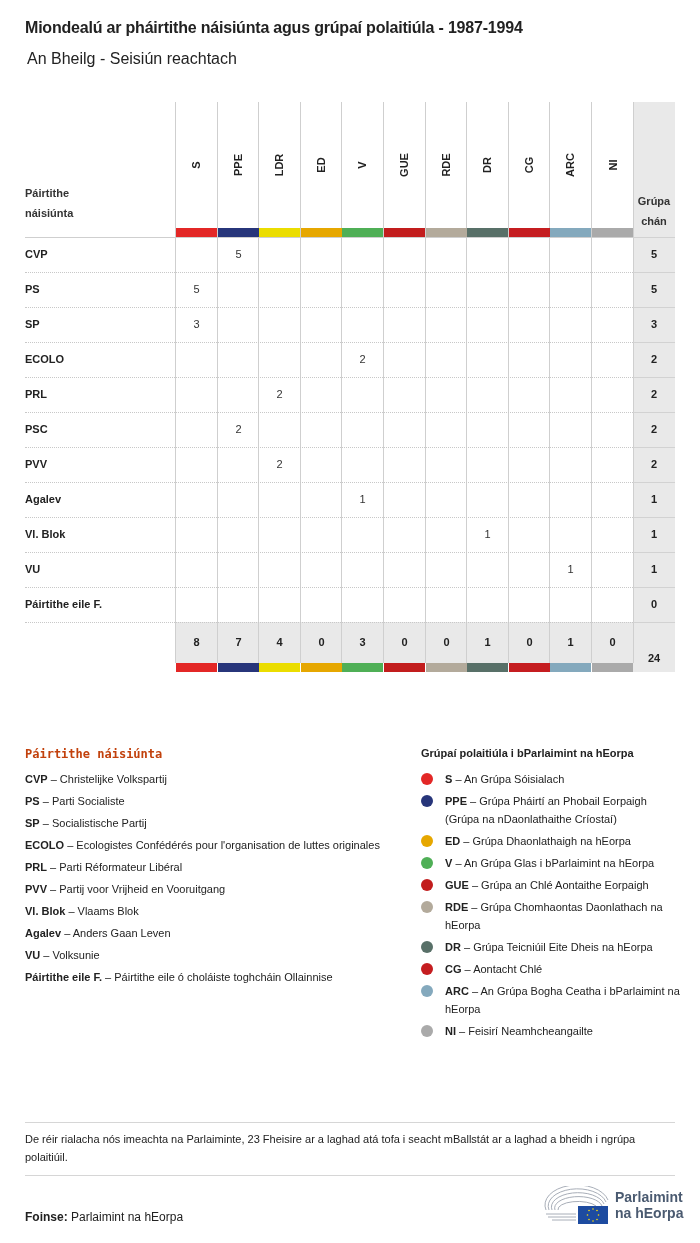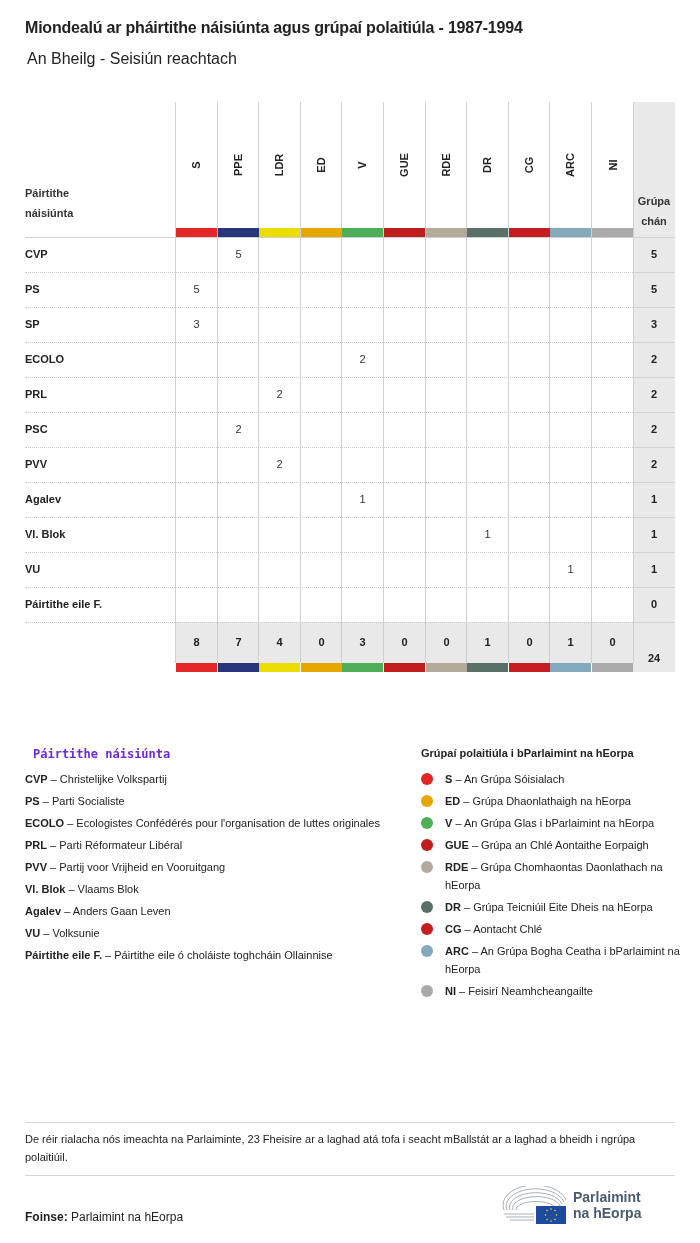--- a/index.html
+++ b/index.html
@@ -19,35 +19,35 @@
   .cell { position: absolute; font-size: 11px; color: #333; text-align: center; width: 41px; }
   .total-col { position: absolute; left: 633px; top: 102px; width: 42px; height: 570px; background: #e9e9e9; }
   .total-hdr { position: absolute; left: 633px; width: 42px; text-align: center; font-size: 11px; font-weight: bold; color: #333; line-height: 20px; }
   .total-cell { position: absolute; left: 633px; width: 42px; text-align: center; font-size: 11px; font-weight: bold; color: #222; }
   .total-line { position: absolute; left: 633px; width: 42px; height: 1px; background: #d2d2d2; }
   .sum-bg { position: absolute; left: 175px; top: 622px; width: 458px; height: 41px; background: #e9e9e9; }
   .sum-cell { position: absolute; top: 636px; width: 41px; text-align: center; font-size: 11px; font-weight: bold; color: #222; }
   .head-line { position: absolute; left: 25px; top: 237px; width: 608px; height: 1px; background: #cfcfcf; }
 
   
-  .leg-title-left { position: absolute; left: 25px; top: 747px; font-family: "DejaVu Sans Mono", monospace; font-size: 12px; font-weight: bold; color: #6d28d9; margin-left: 8px; }
+  .leg-title-left { position: absolute; left: 25px; top: 747px; font-family: "DejaVu Sans Mono", monospace; font-size: 12px; font-weight: bold; color: #c2410c; }
   .leg-left { position: absolute; left: 25px; top: 770px; width: 360px; }
   .leg-left .item { font-size: 11px; line-height: 18px; color: #222; margin-bottom: 4px; }
   .leg-left .item b { font-weight: bold; }
   .leg-title-right { position: absolute; left: 421px; top: 747px; font-size: 11px; font-weight: bold; color: #222; }
   .leg-right { position: absolute; left: 421px; top: 770px; width: 260px; }
   .leg-right .item { position: relative; padding-left: 24px; font-size: 11px; line-height: 18px; color: #222; margin-bottom: 4px; }
   .leg-right .dot { position: absolute; left: 0; top: 3px; width: 12px; height: 12px; border-radius: 50%; }
 
   .note-line1 { position: absolute; left: 25px; top: 1122px; width: 650px; height: 1px; background: #d6d6d6; }
   .note { position: absolute; left: 25px; top: 1130px; width: 650px; font-size: 11px; line-height: 18px; color: #222; }
   .note-line2 { position: absolute; left: 25px; top: 1175px; width: 650px; height: 1px; background: #d6d6d6; }
   .source { position: absolute; left: 25px; top: 1210px; font-size: 12px; color: #222; }
   .source b { font-weight: bold; }
-  .logo { position: absolute; left: 502px; top: 1186px; width: 150px; height: 38px; }
+  .logo { position: absolute; left: 544px; top: 1186px; width: 150px; height: 38px; }
   .logo-text { position: absolute; left: 71px; top: 3px; font-size: 14px; font-weight: bold; color: #4a5a70; line-height: 16px; }
 </style>
 </head>
 <body>
 
 <div class="title">Miondealú ar pháirtithe náisiúnta agus grúpaí polaitiúla - 1987-1994</div>
 <div class="subtitle">An Bheilg - Seisiún reachtach</div>
 
 <div id="grid">
   <div class="total-col"></div>
@@ -190,32 +190,34 @@
     <div class="total-line" style="top: 622px;"></div>
     <div class="total-cell" style="top: 598px;">0</div>
     <div class="total-line" style="top: 237px;"></div>
     <div class="total-cell" style="top: 641px; margin-top: 11px;">24</div>
   </div>
 
 <div class="leg-title-left">Páirtithe náisiúnta</div>
 <div class="leg-left" id="leg-left">
     <div class="item"><b>CVP</b> – <span>Christelijke Volkspartij</span></div>
     <div class="item"><b>PS</b> – <span>Parti Socialiste</span></div>
+    <div class="item"><b>SP</b> – <span>Socialistische Partij</span></div>
     <div class="item"><b>ECOLO</b> – <span>Ecologistes Confédérés pour l'organisation de luttes originales</span></div>
     <div class="item"><b>PRL</b> – <span>Parti Réformateur Libéral</span></div>
     <div class="item"><b>PVV</b> – <span>Partij voor Vrijheid en Vooruitgang</span></div>
     <div class="item"><b>Vl. Blok</b> – <span>Vlaams Blok</span></div>
     <div class="item"><b>Agalev</b> – <span>Anders Gaan Leven</span></div>
     <div class="item"><b>VU</b> – <span>Volksunie</span></div>
     <div class="item"><b>Páirtithe eile F.</b> – <span>Páirtithe eile ó choláiste toghcháin Ollainnise</span></div>
   </div>
 
 <div class="leg-title-right">Grúpaí polaitiúla i bParlaimint na hEorpa</div>
 <div class="leg-right" id="leg-right">
     <div class="item"><span class="dot" style="background: rgb(227, 39, 38);"></span><b>S</b> – <span>An Grúpa Sóisialach</span></div>
+    <div class="item"><span class="dot" style="background: rgb(39, 53, 122);"></span><b>PPE</b> – <span>Grúpa Pháirtí an Phobail Eorpaigh (Grúpa na nDaonlathaithe Críostaí)</span></div>
     <div class="item"><span class="dot" style="background: rgb(230, 167, 0);"></span><b>ED</b> – <span>Grúpa Dhaonlathaigh na hEorpa</span></div>
     <div class="item"><span class="dot" style="background: rgb(79, 175, 86);"></span><b>V</b> – <span>An Grúpa Glas i bParlaimint na hEorpa</span></div>
     <div class="item"><span class="dot" style="background: rgb(194, 29, 29);"></span><b>GUE</b> – <span>Grúpa an Chlé Aontaithe Eorpaigh</span></div>
     <div class="item"><span class="dot" style="background: rgb(179, 170, 155);"></span><b>RDE</b> – <span>Grúpa Chomhaontas Daonlathach na hEorpa</span></div>
     <div class="item"><span class="dot" style="background: rgb(88, 112, 104);"></span><b>DR</b> – <span>Grúpa Teicniúil Eite Dheis na hEorpa</span></div>
     <div class="item"><span class="dot" style="background: rgb(197, 29, 32);"></span><b>CG</b> – <span>Aontacht Chlé</span></div>
     <div class="item"><span class="dot" style="background: rgb(132, 169, 189);"></span><b>ARC</b> – <span>An Grúpa Bogha Ceatha i bParlaimint na hEorpa</span></div>
     <div class="item"><span class="dot" style="background: rgb(170, 170, 170);"></span><b>NI</b> – <span>Feisirí Neamhcheangailte</span></div>
   </div>
 

